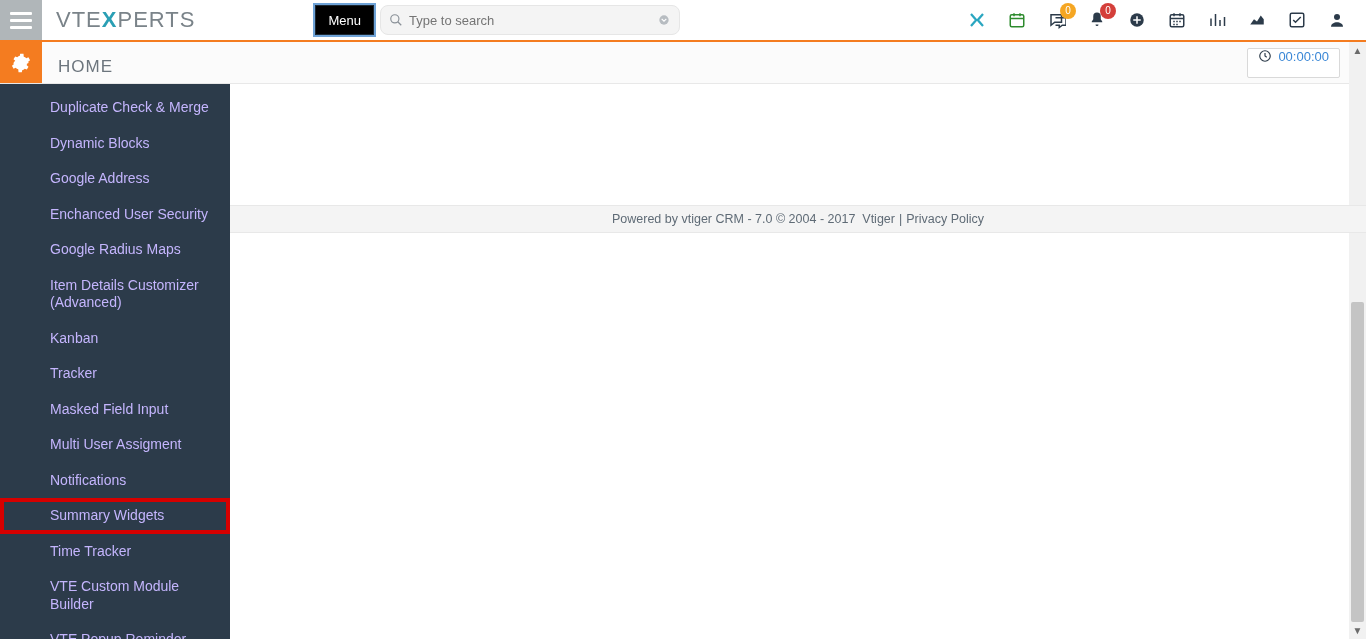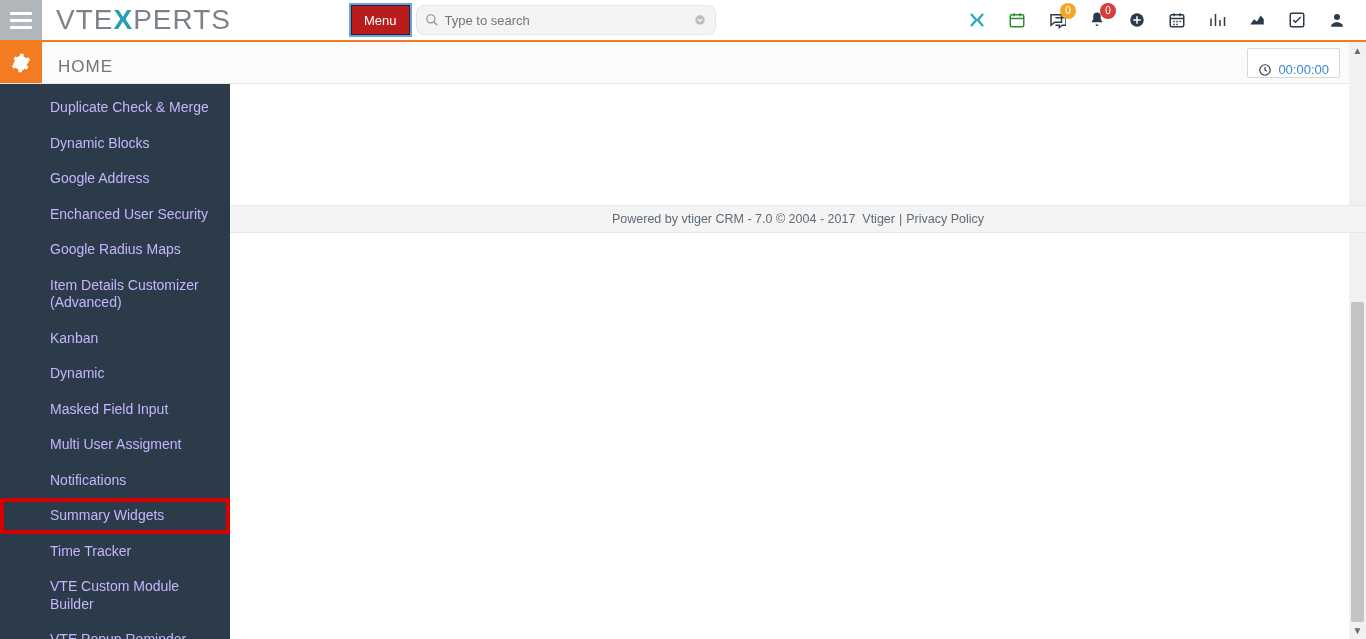--- a/index.html
+++ b/index.html
@@ -6,43 +6,43 @@
   body { width: 1366px; height: 639px; overflow: hidden; background: #fff; position: relative; }
 
   
   .topbar { height: 42px; display: flex; align-items: stretch; border-bottom: 2px solid #f47c20; background: #fff; }
   .hamburger-btn { width: 42px; background: #b0b6b9; display: flex; align-items: center; justify-content: center; cursor: pointer; }
   .hamburger-icon, .hamburger-icon::before, .hamburger-icon::after { display: block; width: 22px; height: 3px; background: #fff; border-radius: 1px; content: ""; }
   .hamburger-icon { position: relative; }
   .hamburger-icon::before { position: absolute; top: -7px; left: 0; }
   .hamburger-icon::after  { position: absolute; top: 7px; left: 0; }
 
-  .logo { display: flex; align-items: center; padding: 0 14px; font-size: 28px; font-weight: 300; letter-spacing: 1px; color: #7a8389; }
+  .logo { display: flex; align-items: center; padding: 0 14px; font-size: 22px; font-weight: 300; letter-spacing: 1px; color: #7a8389; }
   .logo .x { color: #2a9fb4; font-weight: 700; }
 
-  .menu-btn { margin-left: 106px; align-self: center; height: 30px; padding: 0 12px; background: #b91c1c; color: #fff; border: 1px solid #1b2732; font-size: 13px; display: flex; align-items: center; cursor: pointer; box-shadow: 0 0 0 2px #6ea2d6; }
+  .menu-btn { margin-left: 106px; align-self: center; height: 30px; padding: 0 12px; background: #000000; color: #fff; border: 1px solid #1b2732; font-size: 13px; display: flex; align-items: center; cursor: pointer; box-shadow: 0 0 0 2px #6ea2d6; }
 
   .search-wrap { position: relative; align-self: center; margin-left: 6px; height: 30px; width: 300px; background: #f4f4f4; border: 1px solid #e6e6e6; border-radius: 8px; display: flex; align-items: center; padding: 0 30px 0 28px; }
   .search-wrap .mag { position: absolute; left: 8px; top: 7px; width: 14px; height: 14px; }
   .search-wrap input { width: 100%; border: none; background: transparent; font-size: 13px; color: #555; outline: none; }
   .search-wrap .chev { position: absolute; right: 8px; top: 7px; width: 14px; height: 14px; }
 
   .top-right { margin-left: auto; display: flex; align-items: center; padding-right: 20px; gap: 22px; }
   .top-icon { position: relative; width: 18px; height: 18px; display: flex; align-items: center; justify-content: center; color: #2c3b4a; cursor: pointer; }
   .top-icon svg { width: 18px; height: 18px; }
   .badge { position: absolute; top: -8px; right: -10px; min-width: 16px; height: 16px; border-radius: 8px; font-size: 10px; line-height: 16px; text-align: center; color: #fff; padding: 0 3px; }
   .badge.orange { background: #f5a623; }
   .badge.red { background: #d43f3a; }
 
   
   .subbar { height: 42px; display: flex; align-items: stretch; background: #fbfbfb; border-bottom: 1px solid #e8e8e8; }
   .gear-btn { width: 42px; background: #f47c20; display: flex; align-items: center; justify-content: center; cursor: pointer; }
   .gear-btn svg { width: 20px; height: 20px; fill: #fff; }
   .breadcrumb { display: flex; align-items: center; padding-left: 16px; color: #6c757d; font-size: 17px; letter-spacing: 1px; font-weight: 400; margin-top: 8px; }
-  .timer { margin-left: auto; align-self: center; margin-right: 26px; height: 30px; border: 1px solid #d9d9d9; border-radius: 2px; background: #fff; display: flex; align-items: flex-end; padding: 0 10px; color: #3a87d6; font-size: 13px; cursor: pointer; gap: 6px; }
+  .timer { margin-left: auto; align-self: center; margin-right: 26px; height: 30px; border: 1px solid #d9d9d9; border-radius: 2px; background: #fff; display: flex; align-items: flex-start; padding: 0 10px; color: #3a87d6; font-size: 13px; cursor: pointer; gap: 6px; }
   .timer svg { width: 14px; height: 14px; stroke: #2c3b4a; fill: none; }
 
   
   .settings-panel { position: absolute; top: 84px; left: 0; width: 230px; bottom: 0; background: #2c3b4a; color: #fff; overflow: hidden; }
   .settings-panel ul { list-style: none; padding: 6px 0; }
   .settings-panel li { padding: 9px 16px 9px 50px; font-size: 14px; color: #c4b5fd; cursor: pointer; line-height: 1.25; }
   .settings-panel li.highlighted { outline: 4px solid #d60000; outline-offset: -4px; }
 
   
   .footer { position: absolute; left: 230px; right: 0; top: 205px; height: 28px; background: #f4f4f4; border-top: 1px solid #e8e8e8; border-bottom: 1px solid #e8e8e8; display: flex; align-items: center; justify-content: center; font-size: 12.5px; color: #5f6b76; gap: 0; }
@@ -171,21 +171,21 @@
 
 <div class="settings-panel">
   <ul id="settings-list">
       <li><span>Duplicate Check &amp; Merge</span></li>
       <li><span>Dynamic Blocks</span></li>
       <li><span>Google Address</span></li>
       <li><span>Enchanced User Security</span></li>
       <li><span>Google Radius Maps</span></li>
       <li><span>Item Details Customizer (Advanced)</span></li>
       <li><span>Kanban</span></li>
-      <li><span>Dynamic</span></li>
+      <li><span>Tracker</span></li>
       <li><span>Masked Field Input</span></li>
       <li><span>Multi User Assigment</span></li>
       <li><span>Notifications</span></li>
       <li class="highlighted"><span>Summary Widgets</span></li>
       <li><span>Time Tracker</span></li>
       <li><span>VTE Custom Module Builder</span></li>
       <li><span>VTE Popup Reminder</span></li>
     </ul>
 </div>
 

